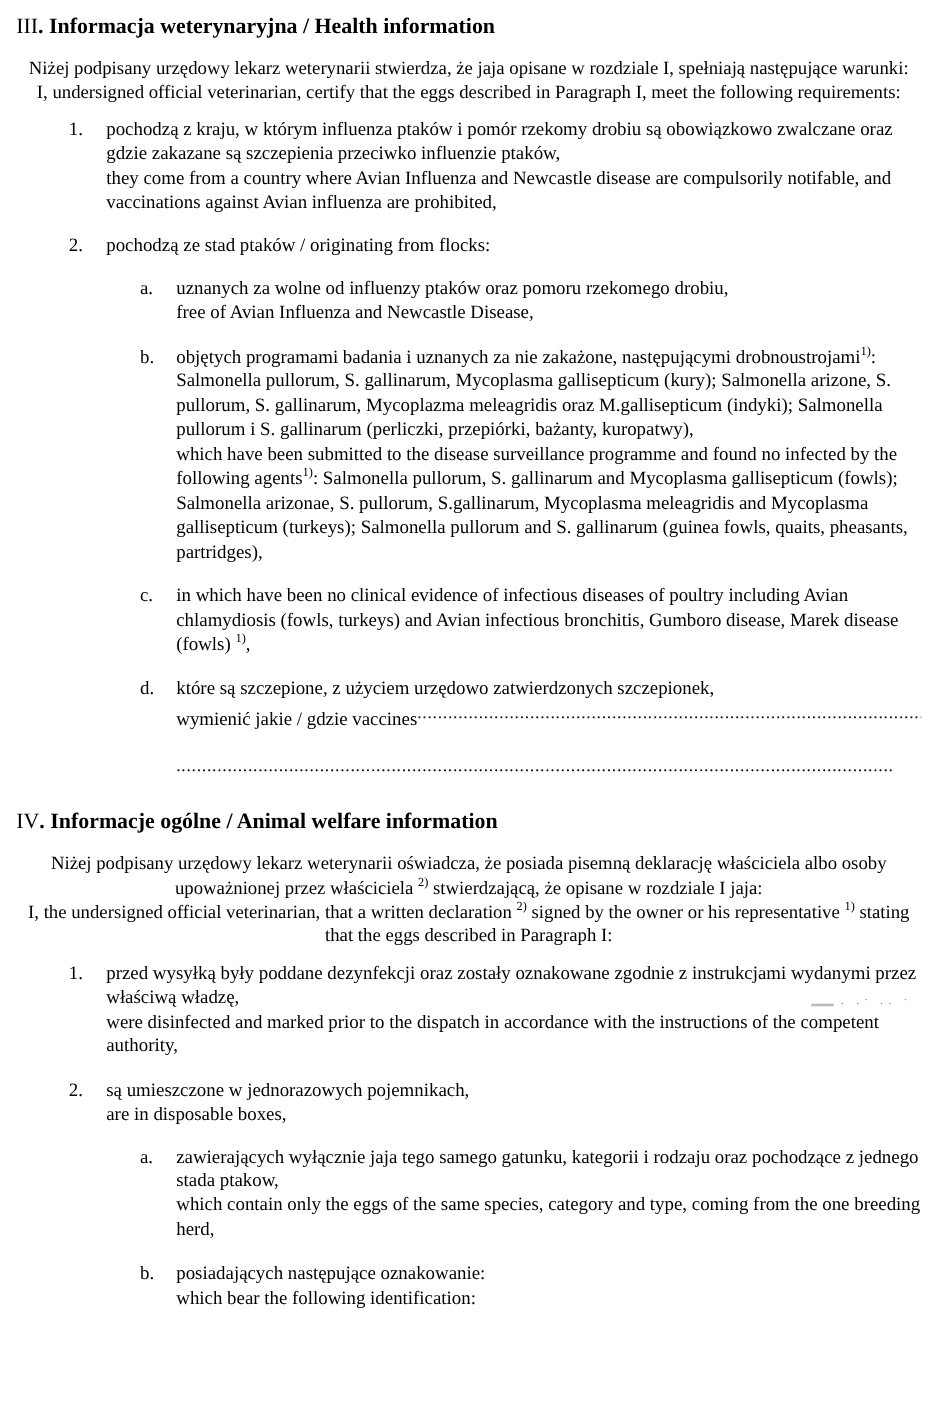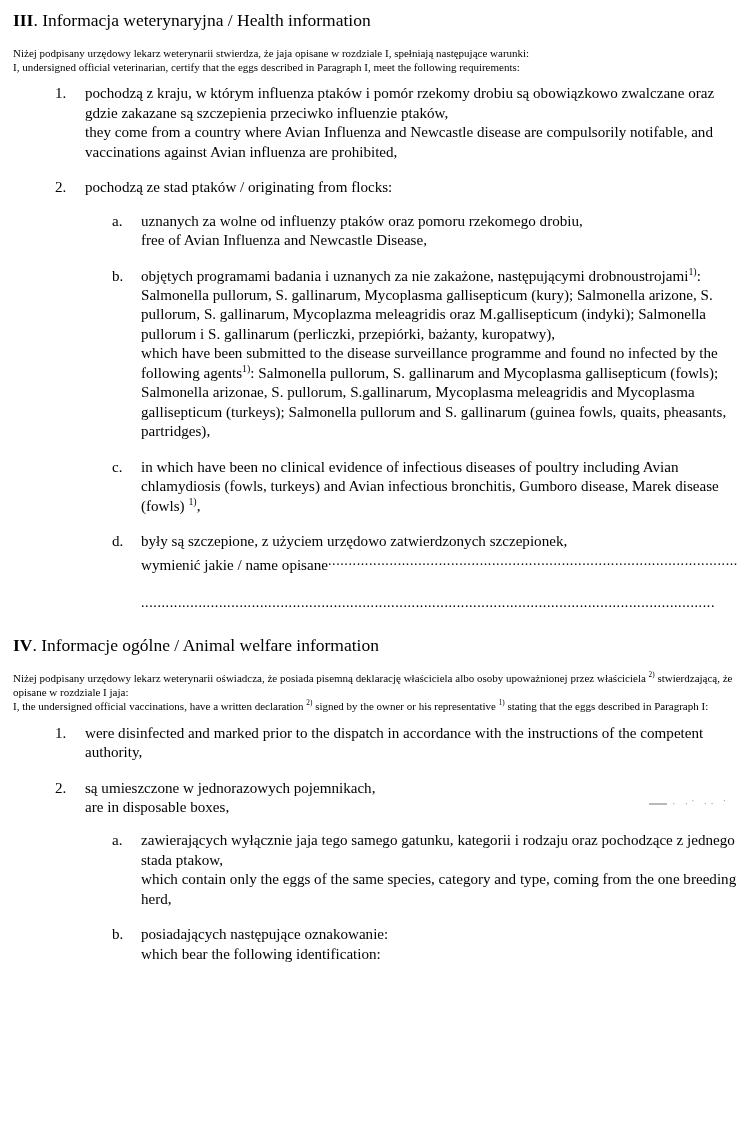--- a/index.html
+++ b/index.html
@@ -27,35 +27,35 @@
   }
 
   
   .section-head {
     font-size: 17.5px;
     line-height: 1.25;
     margin: 0 0 14px 0;
     white-space: nowrap;
   }
   .section-head .num {
+    font-weight: normal;
+  }
+  .section-head .pl {
     font-weight: bold;
   }
-  .section-head .pl {
-    font-weight: normal;
-  }
   .section-head .en {
-    font-weight: normal;
+    font-weight: bold;
   }
 
   
   .para {
-    font-size: 11px;
+    font-size: 15px;
     line-height: 1.29;
     margin: 0 0 10px 0;
-    text-align: left;
+    text-align: center;
   }
 
   
   .list-num {
     margin: 0;
     padding: 0;
     list-style: none;
   }
   .list-num > li {
     position: relative;
@@ -181,42 +181,43 @@
         <span class="en-line"><span>which have been submitted to the disease surveillance programme and found no infected by the following agents</span><sup>1)</sup><span>: Salmonella pullorum, S. gallinarum and Mycoplasma gallisepticum (fowls); Salmonella arizonae, S. pullorum, S.gallinarum, Mycoplasma meleagridis and Mycoplasma gallisepticum (turkeys); Salmonella pullorum and S. gallinarum (guinea fowls, quaits, pheasants, partridges),</span></span>
       </li>
 
       <li>
         <span class="marker">c.</span>
         <span class="en-line"><span>in which have been no clinical evidence of infectious diseases of poultry including Avian chlamydiosis (fowls, turkeys) and Avian infectious bronchitis, Gumboro disease, Marek disease (fowls) </span><sup>1)</sup><span>,</span></span>
       </li>
 
       <li style="margin-bottom:0;">
         <span class="marker">d.</span>
-        <span class="pl-line">były są szczepione, z użyciem urzędowo zatwierdzonych szczepionek,</span>
-        <span class="pl-line" style="white-space:nowrap;overflow:hidden;"><span class="pl-inline">wymienić jakie / </span><span class="en-inline">name opisane</span><span class="dots-inline" style="width:440px;">...................................................................................................................</span></span>
+        <span class="pl-line">które są szczepione, z użyciem urzędowo zatwierdzonych szczepionek,</span>
+        <span class="pl-line" style="white-space:nowrap;overflow:hidden;"><span class="pl-inline">wymienić jakie / </span><span class="en-inline">gdzie vaccines</span><span class="dots-inline" style="width:440px;">...................................................................................................................</span></span>
       </li>
     </ol>
 
     <div class="dots-row">............................................................................................................................................</div>
 
     <div class="sep-space"></div>
 
     <div class="section-head" style="margin-top:12px;">
       <span class="num">IV</span><span class="pl">. Informacje ogólne / </span><span class="en">Animal welfare information</span>
     </div>
 
     <div class="para">
       <span class="pl-line"><span>Niżej podpisany urzędowy lekarz weterynarii oświadcza, że posiada pisemną deklarację właściciela albo osoby upoważnionej przez właściciela </span><sup>2)</sup><span> stwierdzającą, że opisane w rozdziale I jaja:</span></span>
-      <span class="en-line"><span>I, the undersigned official vaccinations, have a written declaration </span><sup>2)</sup><span> signed by the owner or his representative </span><sup>1)</sup><span> stating that the eggs described in Paragraph I:</span></span>
+      <span class="en-line"><span>I, the undersigned official veterinarian, that a written declaration </span><sup>2)</sup><span> signed by the owner or his representative </span><sup>1)</sup><span> stating that the eggs described in Paragraph I:</span></span>
     </div>
 
     <ol class="list-num">
 
       <li>
         <span class="marker">1.</span>
+        <span class="pl-line">przed wysyłką były poddane dezynfekcji oraz zostały oznakowane zgodnie z instrukcjami wydanymi przez właściwą władzę,</span>
         <span class="en-line">were disinfected and marked prior to the dispatch in accordance with the instructions of the competent authority,</span>
       </li>
 
       <li style="margin-bottom:14px;">
         <span class="marker">2.</span>
         <span class="pl-line">są umieszczone w jednorazowych pojemnikach,</span>
         <span class="en-line">are in disposable boxes,</span>
       </li>
     </ol>
 

